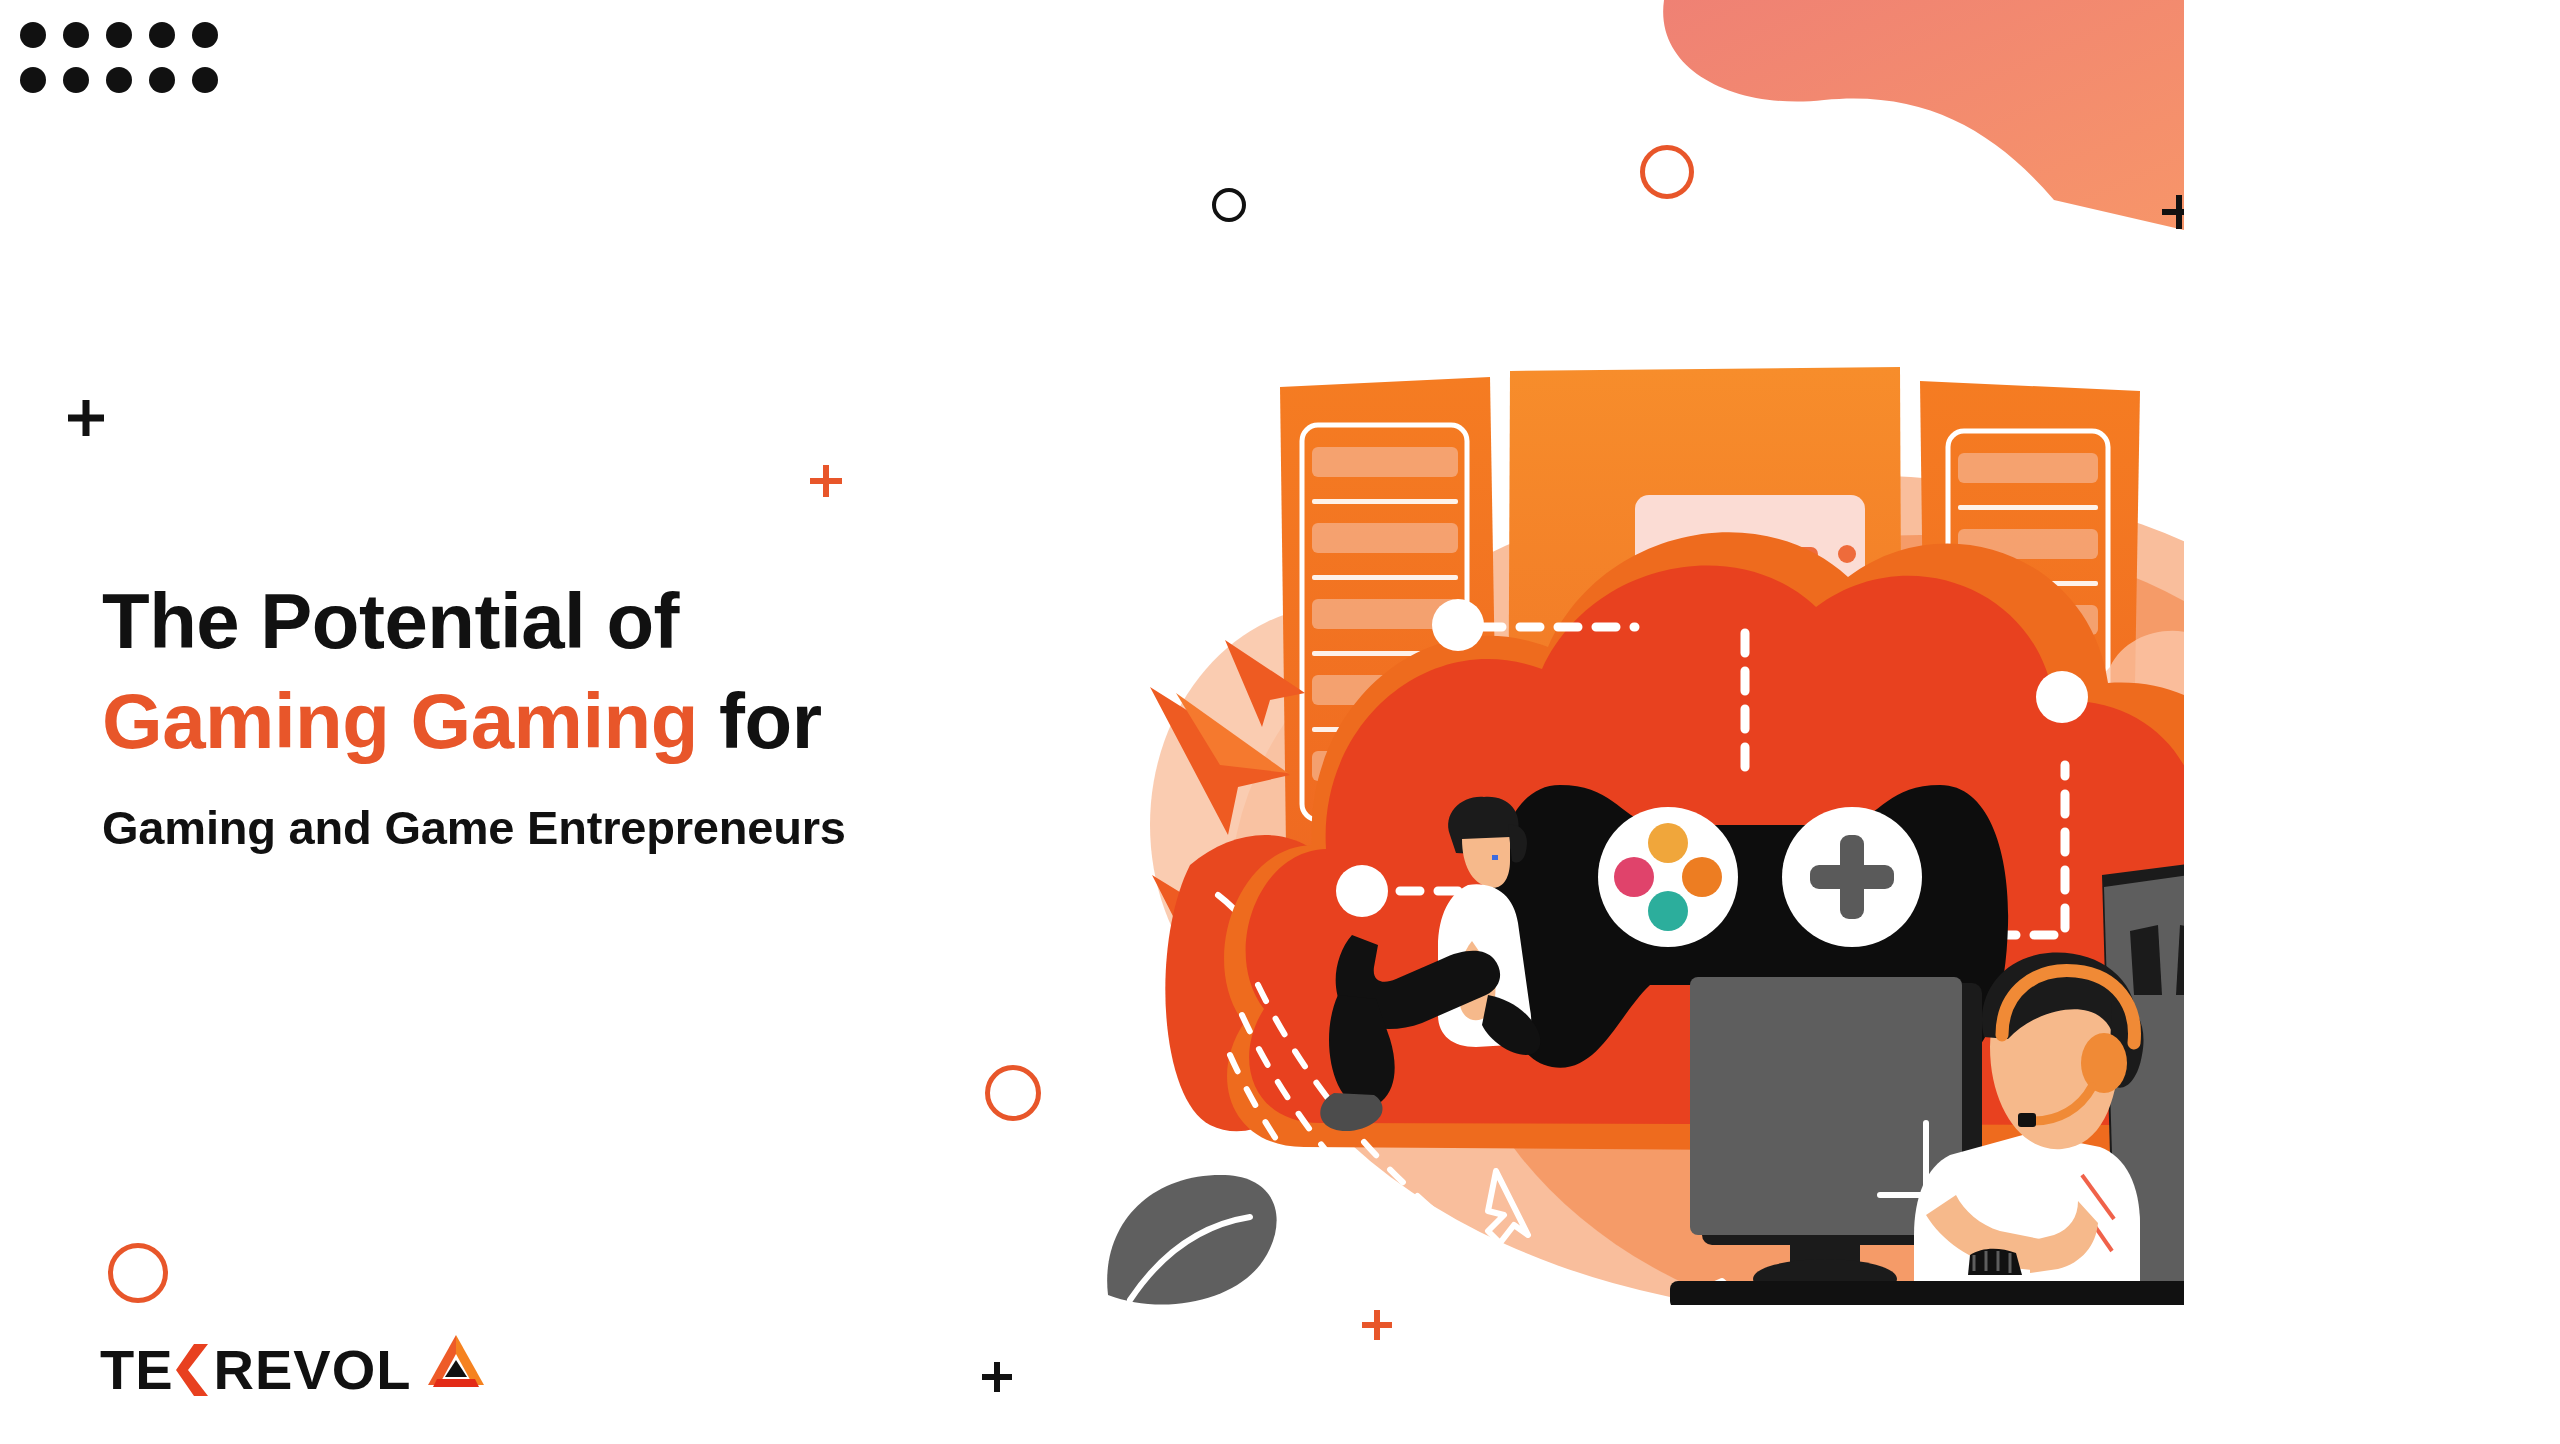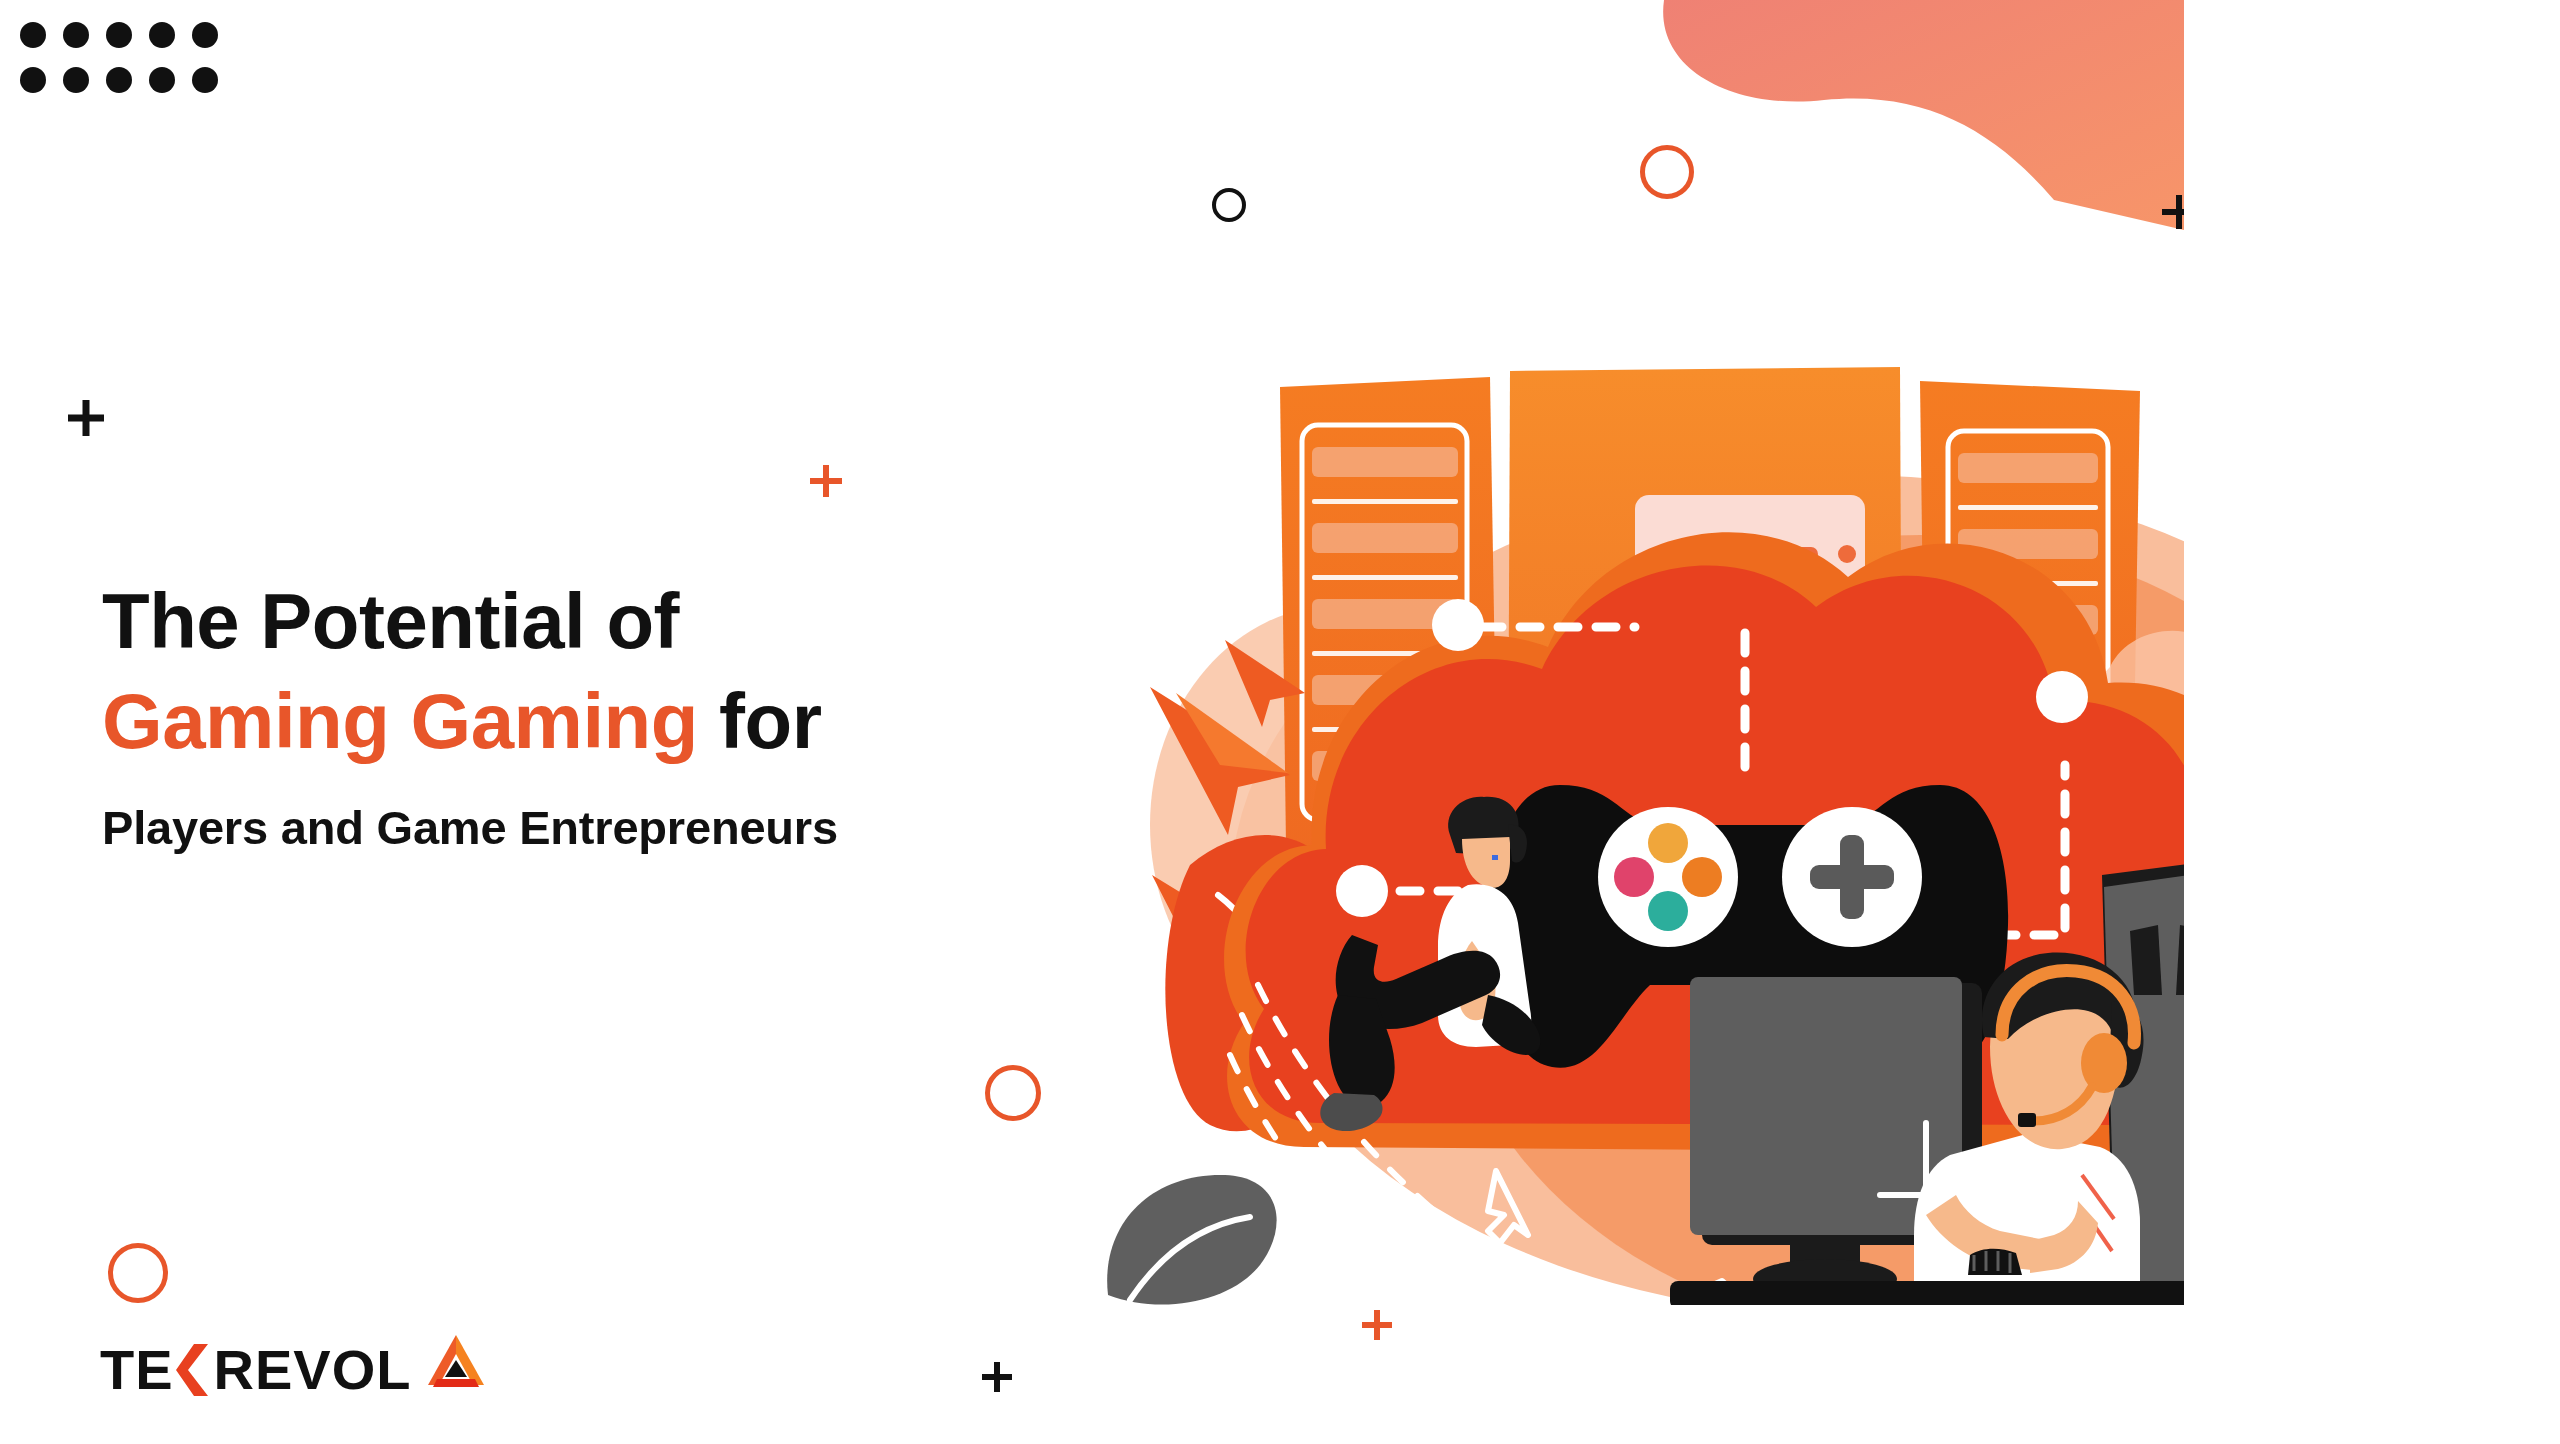--- a/index.html
+++ b/index.html
@@ -172,21 +172,21 @@
         </svg></div>
       <div class="deco ring" style="left: 1212px; top: 188px; width: 26px; height: 26px; border: 4px solid rgb(17, 17, 17); border-radius: 50%; box-sizing: content-box;"></div>
       <div class="deco ring" style="left: 1640px; top: 145px; width: 44px; height: 44px; border: 5px solid rgb(232, 86, 42); border-radius: 50%; box-sizing: content-box;"></div>
       <div class="deco ring" style="left: 985px; top: 1065px; width: 46px; height: 46px; border: 5px solid rgb(232, 86, 42); border-radius: 50%; box-sizing: content-box;"></div>
       <div class="deco ring" style="left: 108px; top: 1243px; width: 50px; height: 50px; border: 5px solid rgb(232, 86, 42); border-radius: 50%; box-sizing: content-box;"></div>
     </div>
 
   <div class="headline-block">
     <div class="headline-line">The Potential of</div>
     <div class="headline-line"><span class="accent">Gaming Gaming</span><span> for</span></div>
-    <div class="headline-line sub">Players and Game Entrepreneurs</div>
+    <div class="headline-line sub">Gaming and Game Entrepreneurs</div>
   </div>
 
   <div class="logo">
     <div class="logo-word">
       <span>TE</span>
       <span class="logo-k-slot">
         <svg width="40" height="56" viewBox="0 0 40 56" style="display:block;">
           <path d="M34 2 L14 28 L34 54 L20 54 L2 28 L20 2 Z" fill="#E8401F"></path>
         </svg>
       </span>

